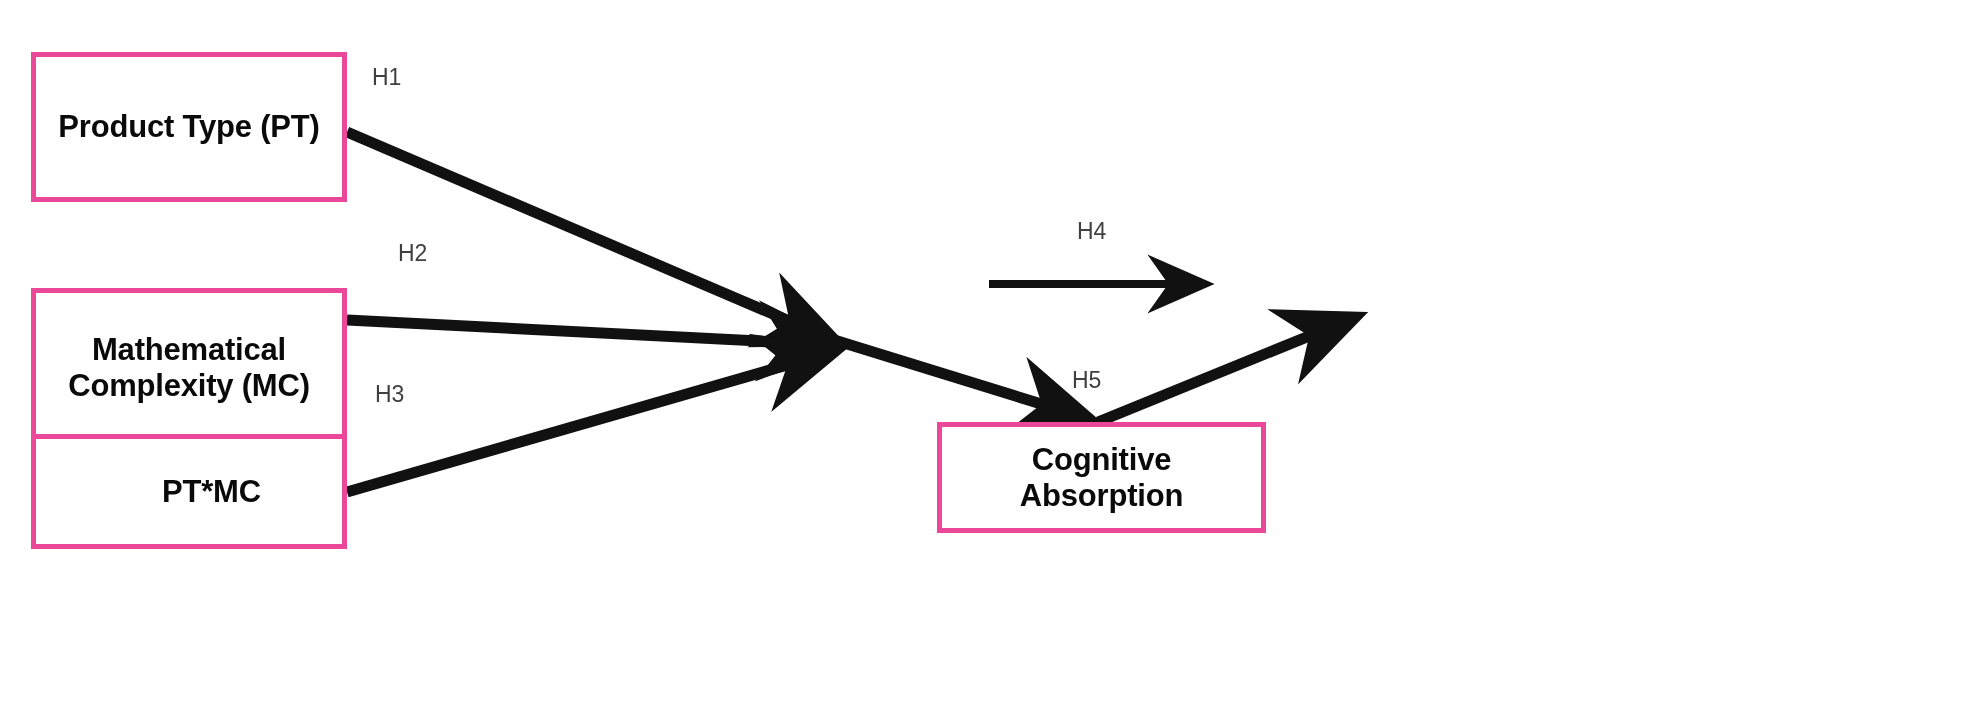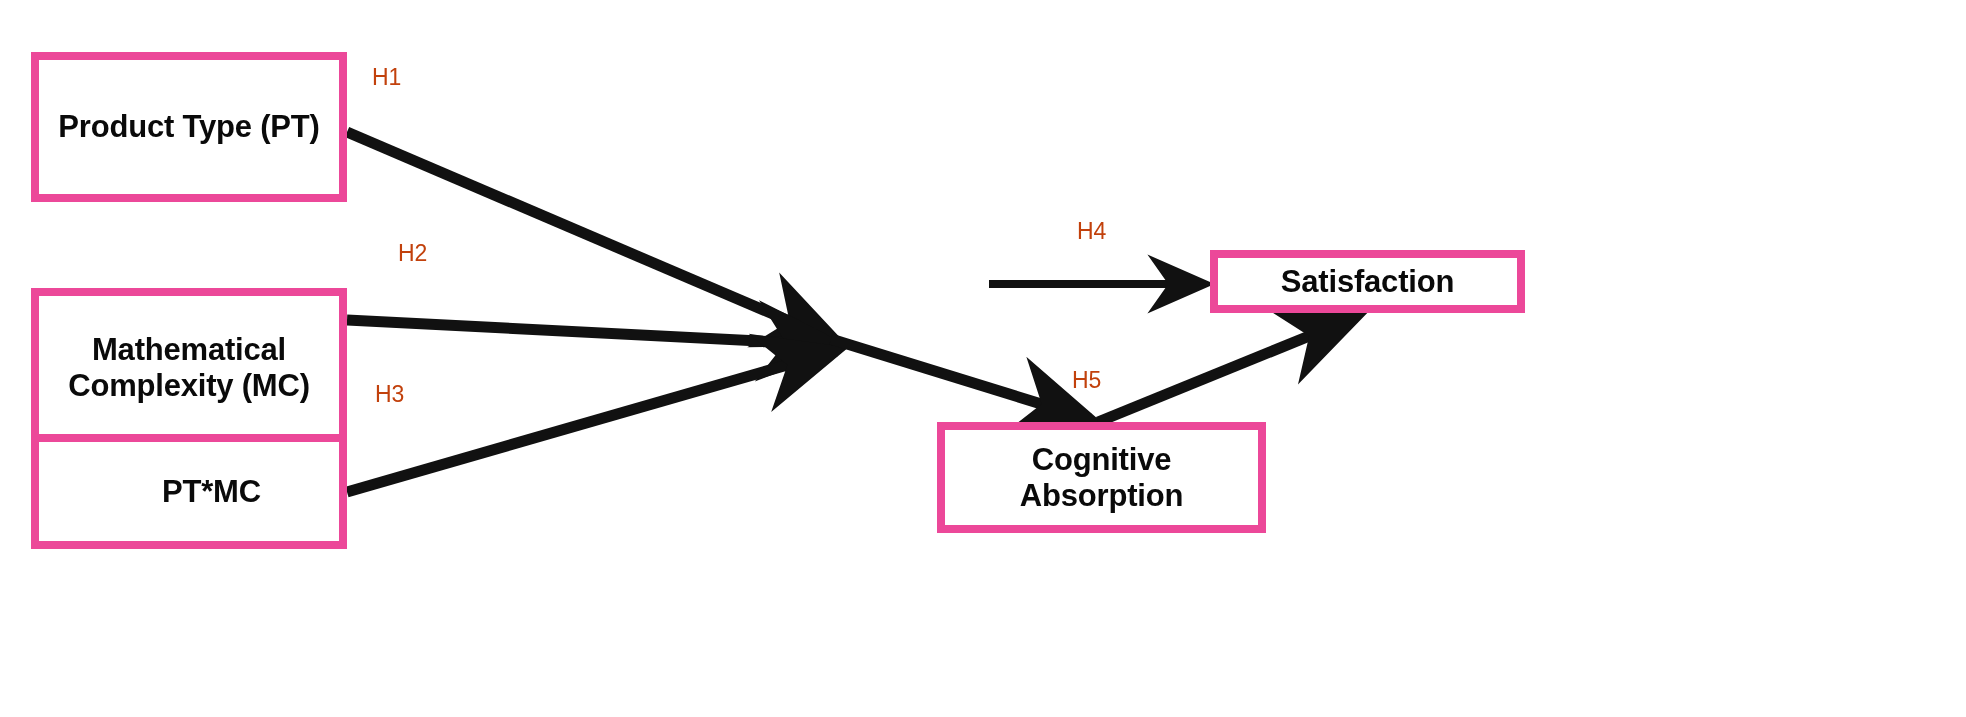--- a/index.html
+++ b/index.html
@@ -22,41 +22,41 @@
     position: absolute;
     left: 0;
     top: 0;
     width: 1966px;
     height: 717px;
   }
   .node-box {
     position: absolute;
     box-sizing: border-box;
     background: #ffffff;
-    border: 8px solid #ec4899;
+    border: 5px solid #ec4899;
     display: flex;
     align-items: center;
     justify-content: center;
     text-align: center;
     z-index: 3;
   }
   .node-label {
     font-family: "Liberation Sans", sans-serif;
     font-weight: bold;
     color: #0a0a0a;
     line-height: 1.16;
     letter-spacing: -0.2px;
     white-space: pre-line;
     padding: 0 6px;
   }
   .hyp-label {
     position: absolute;
     font-family: "Liberation Sans", sans-serif;
     font-weight: normal;
-    color: #c2410c;
+    color: #404040;
     z-index: 4;
     white-space: nowrap;
   }
 
   
   #node-product-type      { left: 31px;   top: 52px;  width: 316px; height: 150px; }
   #node-math-complexity   { left: 31px;   top: 240px; width: 316px; height: 160px; margin-top: 48px; }
   #node-pt-mc             { left: 31px;   top: 434px; width: 316px; height: 115px; padding-left: 45px; }
   #node-perceived-effort  { left: 673px;  top: 227px; width: 316px; height: 110px; }
   #node-cognitive-absorp  { left: 937px;  top: 422px; width: 329px; height: 111px; }
@@ -113,23 +113,20 @@
   <div class="node-box" id="node-pt-mc">
     <span class="node-label">PT*MC</span>
   </div>
 
 
   <div class="node-box" id="node-cognitive-absorp">
     <span class="node-label">Cognitive
 Absorption</span>
   </div>
 
-  <div class="node-box" id="node-satisfaction">
-    <span class="node-label">Satisfaction</span>
-  </div>
 
   <span class="hyp-label" id="hyp-h1">H1</span>
   <span class="hyp-label" id="hyp-h2">H2</span>
   <span class="hyp-label" id="hyp-h3">H3</span>
   <span class="hyp-label" id="hyp-h4">H4</span>
   <span class="hyp-label" id="hyp-h5">H5</span>
 
 </div>
 
 </body></html>

